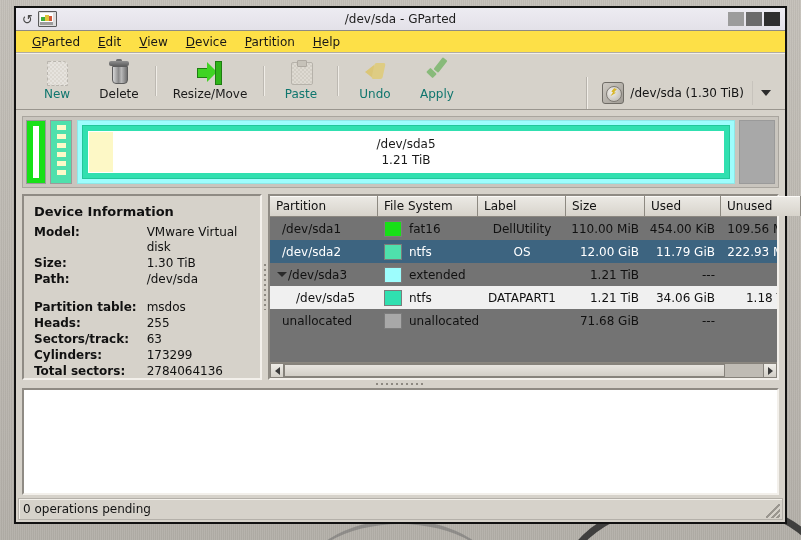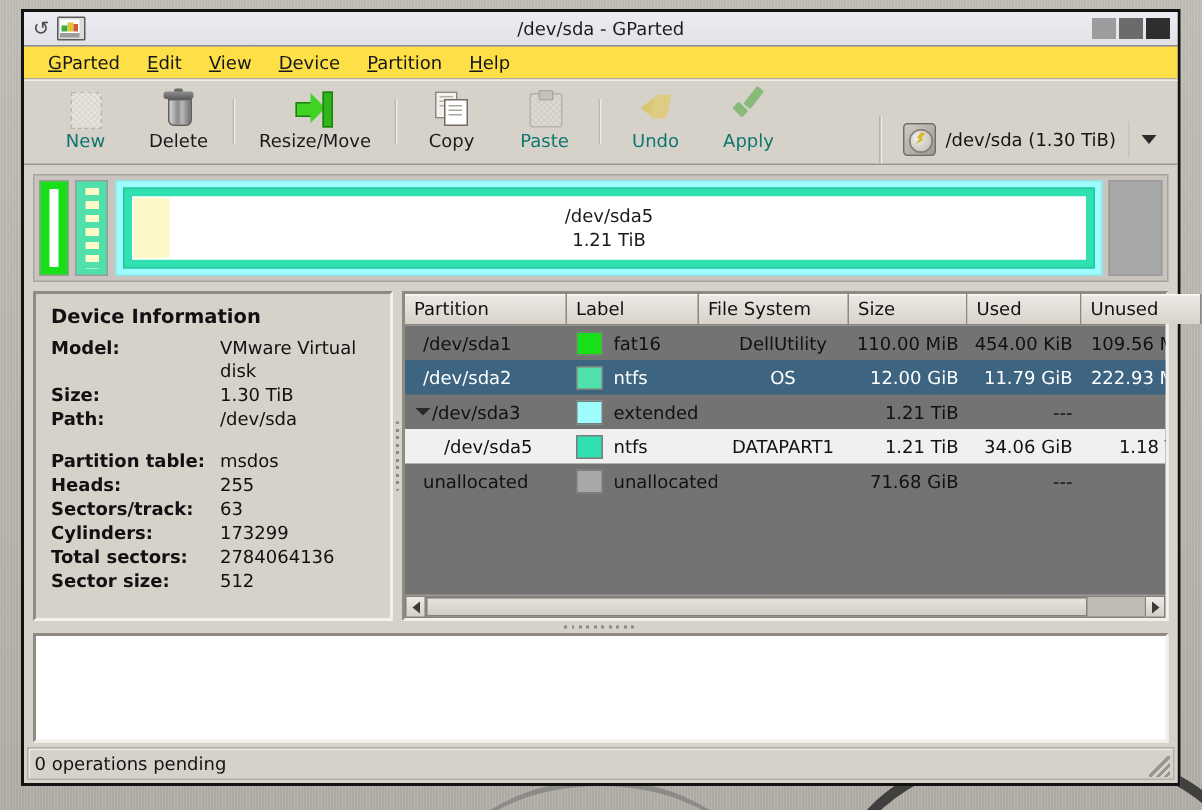--- a/index.html
+++ b/index.html
@@ -225,21 +225,21 @@
     position:absolute; left:0; top:0; bottom:0; width:24px; background:#fdf8c6;
   }
   .seg-sda5 .glabel{
     position:relative; text-align:center; font-size:12px; color:#1a1a1a; line-height:16px;
   }
   .seg-unalloc{
     flex:0 0 36px; background:#a8a8a8; border:1px solid #9a9a9a; margin-left:4px;
   }
 
   
-  .midrow{ display:flex; margin:6px 6px 0 6px; height:220px; box-sizing:border-box;}
+  .midrow{ display:flex; margin:6px 6px 0 6px; height:186px; box-sizing:border-box;}
 
   .devinfo{
     width:240px; flex:0 0 240px;
     background:#d6d2ca;
     border:2px solid; border-color:#8f8b84 #f3f0eb #f3f0eb #8f8b84;
     padding:8px 10px; box-sizing:border-box; overflow:hidden;
   }
   .devinfo h3{ margin:0 0 6px 0; font-size:13px; font-weight:bold; color:#111;}
   .ditable{ border-collapse:collapse; font-size:12px; color:#111;}
   .ditable td{ padding:0 0 1px 0; vertical-align:top; line-height:15px;}
@@ -404,33 +404,20 @@
               <div class="shaft"></div>
               <div class="head"></div>
               <div class="bar"></div>
             </div>
         </div>
         <div class="lbl">Resize/Move</div>
       </div>
 
       <div class="tsep"></div>
 
-      <div class="tbutton">
-        <div class="ticon">
-          <div class="ic-copy">
-              <div class="p1"></div>
-              <div class="p2">
-                <i style="top:3px"></i>
-                <i style="top:6px"></i>
-                <i style="top:9px"></i>
-              </div>
-            </div>
-        </div>
-        <div class="lbl">Copy</div>
-      </div>
 
       <div class="tbutton disabled">
         <div class="ticon">
           <div class="ic-paste">
               <div class="cb"></div>
               <div class="clip"></div>
             </div>
         </div>
         <div class="lbl">Paste</div>
       </div>
@@ -542,22 +529,22 @@
           </table>
       </div>
 
       <div class="handle-v">
           <div class="dots"></div>
         </div>
 
       <div class="tablewrap">
         <div class="thead">
           <div class="th c-part">Partition</div>
+          <div class="th c-fs">File System</div>
           <div class="th c-label">Label</div>
-          <div class="th c-fs">File System</div>
           <div class="th c-size num">Size</div>
           <div class="th c-used num">Used</div>
           <div class="th c-unused num">Unused</div>
 
         </div>
 
         <div class="tbody">
 
           <div class="tr">
             <div class="td c-part indent1">/dev/sda1</div>

